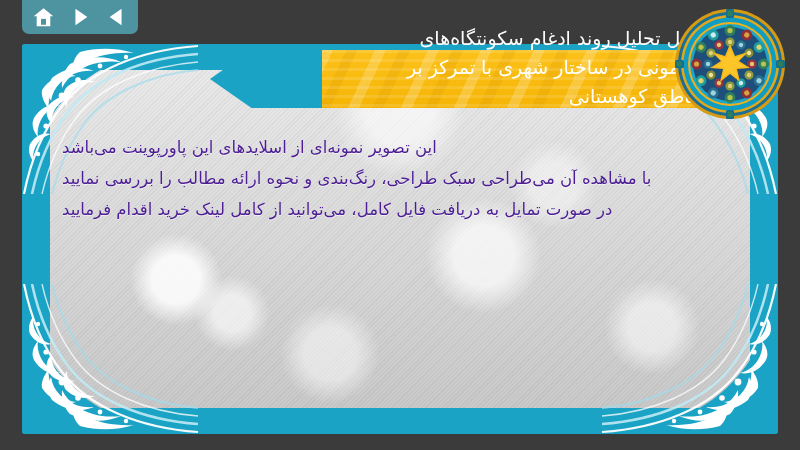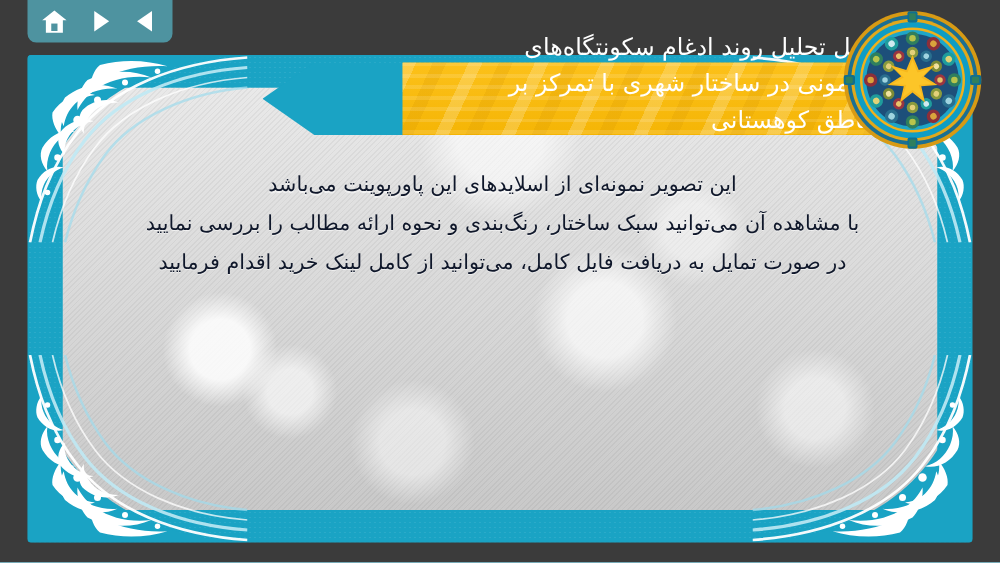--- a/index.html
+++ b/index.html
@@ -84,23 +84,23 @@
   .corner svg { width: 100%; height: 100%; display: block; }
   .c-tl { left: 0;  top: 0; }
   .c-tr { right: 0; top: 0;  transform: scaleX(-1); }
   .c-bl { left: 0;  bottom: 0; transform: scaleY(-1); }
   .c-br { right: 0; bottom: 0; transform: scale(-1,-1); }
 
   
   #body-text {
     position: absolute;
     left: 40px; right: 36px; top: 88px;
-    text-align: center;
+    text-align: left;
     direction: rtl;
-    color: #0f172a;
+    color: #4c1d95;
     font-size: 16.5px;
     line-height: 31px;
     z-index: 25;
     text-shadow: 0 1px 0 rgba(255,255,255,.55);
   }
   #body-text p { white-space: nowrap; }
 
   
   #banner {
     position: absolute;
@@ -288,21 +288,21 @@
           <path d="M8,100 c5,-8 13,-12 21,-10 -7,2 -13,7 -16,14 -2,4 -2,9 -2,13 -4,-5 -5,-12 -3,-17z"></path>
           <path d="M58,8 c18,-5 38,-4 54,1 -18,-1 -35,2 -50,9 -5,3 -9,6 -12,10 0,-8 3,-16 8,-20z"></path>
           <circle cx="24" cy="82" r="2.6"></circle>
           <circle cx="16" cy="110" r="2.2"></circle>
         </g>
       </svg>
     </div>
 
     <div id="body-text">
       <p>این تصویر نمونه‌ای از اسلایدهای این پاورپوینت می‌باشد</p>
-      <p>با مشاهده آن می‌توانید سبک ساختار، رنگ‌بندی و نحوه ارائه مطالب را بررسی نمایید</p>
+      <p>با مشاهده آن می‌طراحی سبک طراحی، رنگ‌بندی و نحوه ارائه مطالب را بررسی نمایید</p>
       <p>در صورت تمایل به دریافت فایل کامل، می‌توانید از کامل لینک خرید اقدام فرمایید</p>
     </div>
 
   </div>
 
   <div id="banner">
     <div id="tail"></div>
     <div id="ribbon"></div>
 
     <div id="title">

